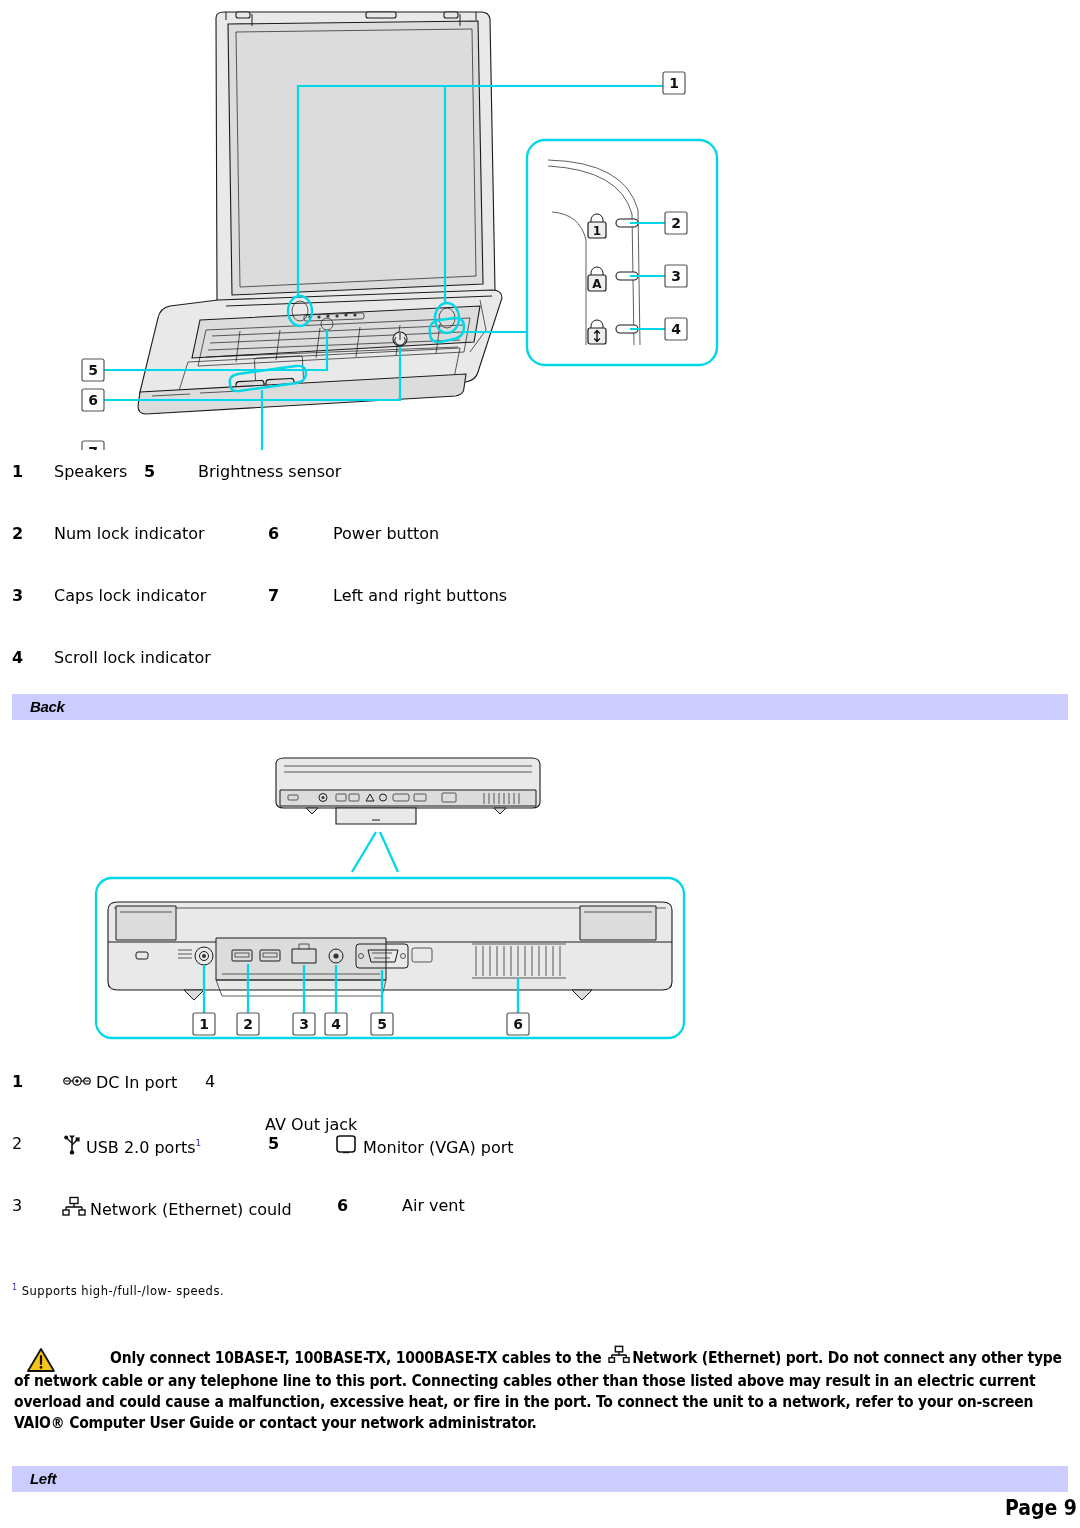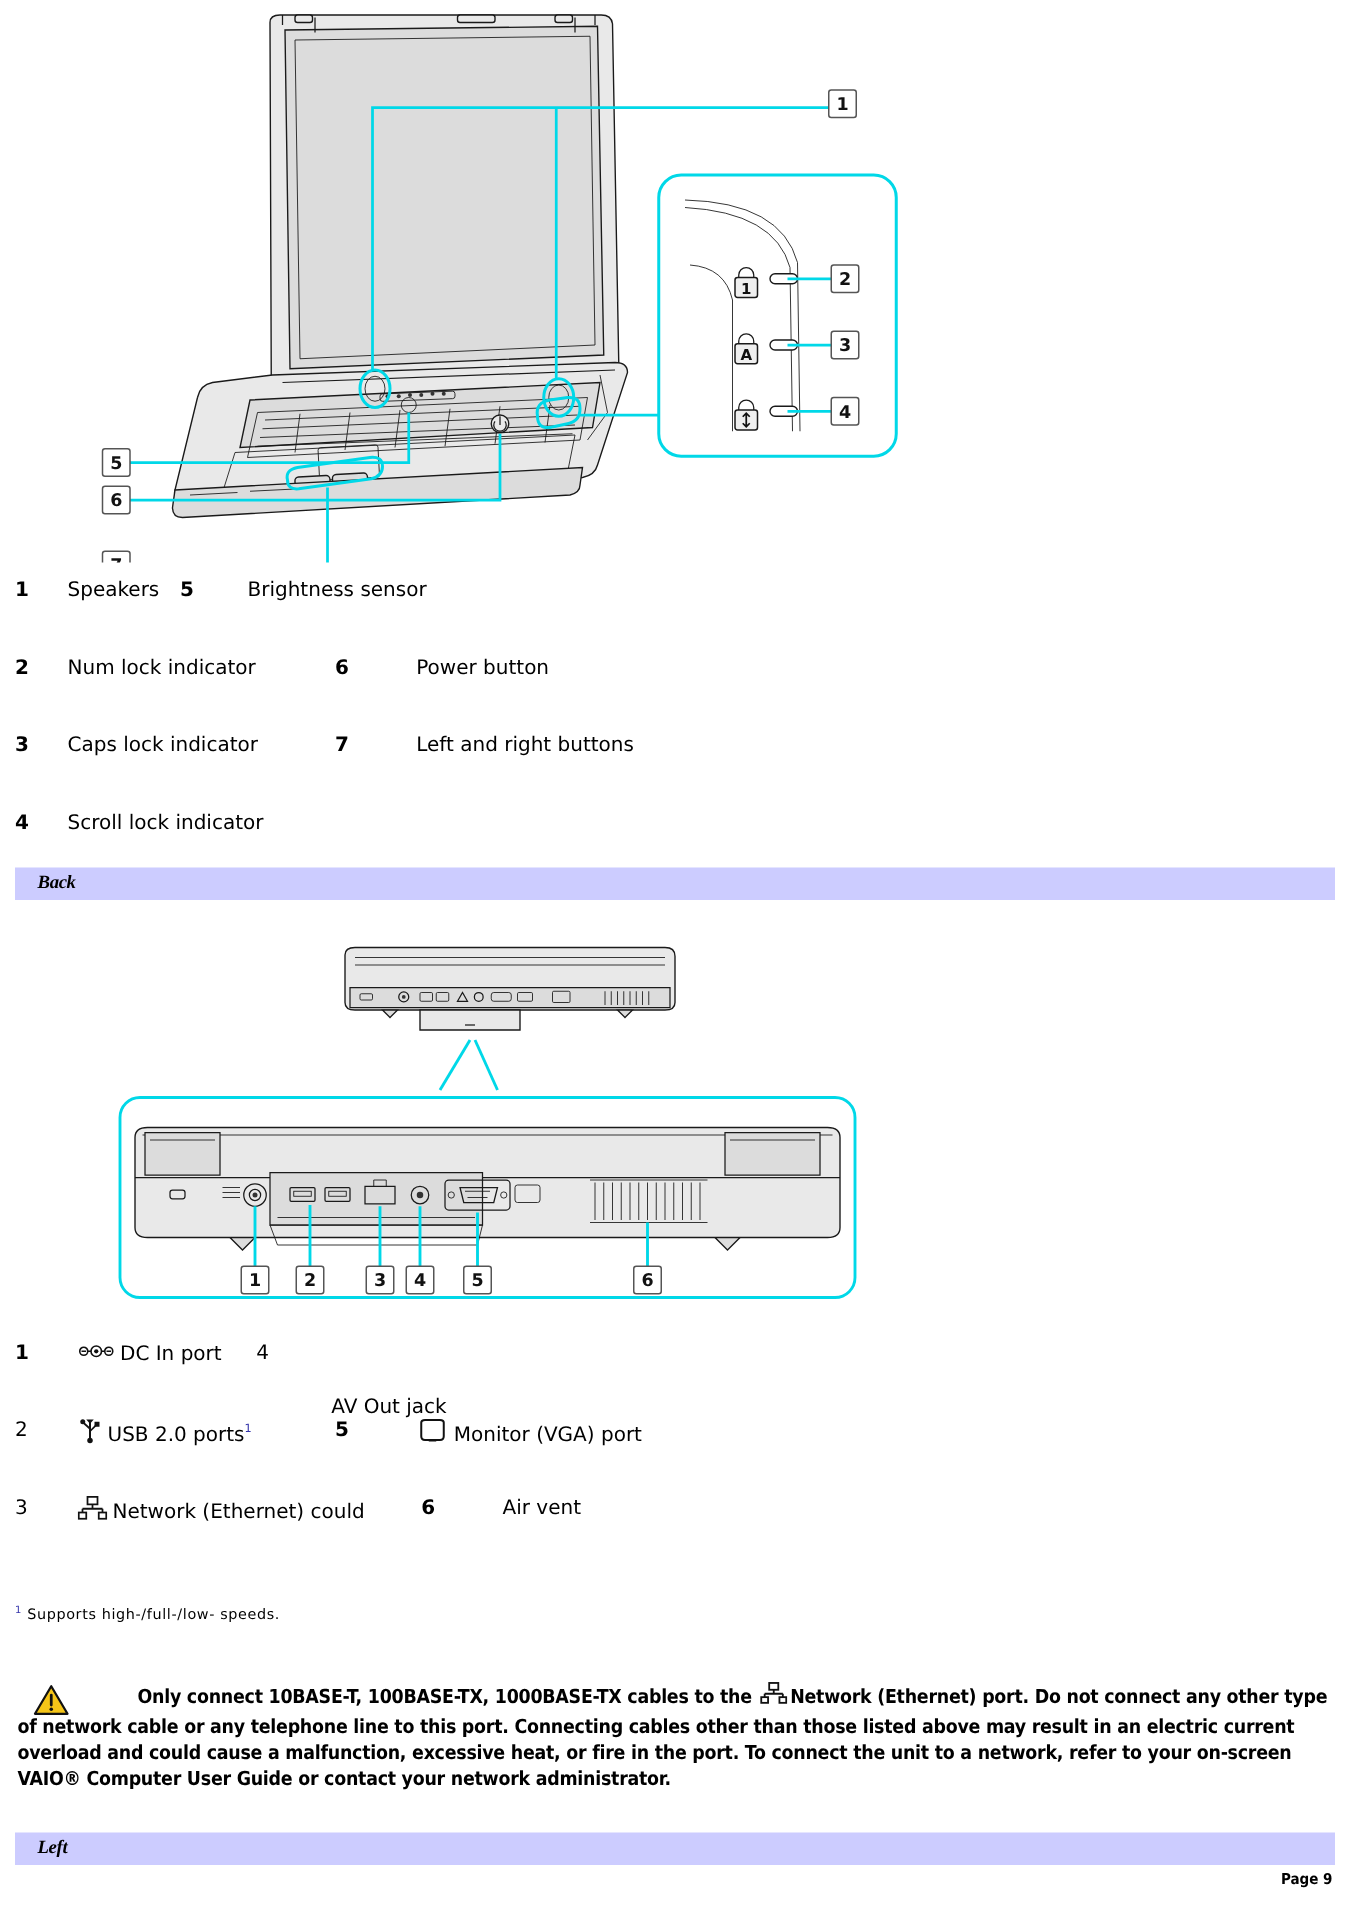--- a/index.html
+++ b/index.html
@@ -94,21 +94,21 @@
     left: 12px;
     width: 1056px;
     height: 26px;
     background: #ccccff;
     box-sizing: border-box;
   }
   .section-bar .section-title {
     position: absolute;
     left: 18px;
     top: 4px;
-    font-family: Liberation Serif, serif;
+    font-family: Liberation Sans, sans-serif;
     font-weight: bold;
     font-style: italic;
     font-size: 15px;
     letter-spacing: -0.3px;
     color: #000000;
   }
   #bar-back { top: 694px; }
   #bar-left { top: 1466px; }
 
   
@@ -151,25 +151,25 @@
   }
   .inline-eth {
     display: inline-block;
     vertical-align: middle;
     margin: 0 2px;
   }
 
   
   #page-number {
     position: absolute;
-    right: 14px;
+    right: 3px;
     top: 1496px;
     font-family: "DejaVu Sans Condensed", "Liberation Sans Narrow", "Liberation Sans", sans-serif;
     font-weight: bold;
-    font-size: 12px;
+    font-size: 21px;
   }
 </style>
 </head>
 <body>
 
 <div class="diagram" id="top-diagram">
 <svg width="700" height="450" viewBox="0 0 700 450" xmlns="http://www.w3.org/2000/svg">
   <defs>
     <style>
       .dv { fill:#e9e9e9; stroke:#1a1a1a; stroke-width:1.1; }

